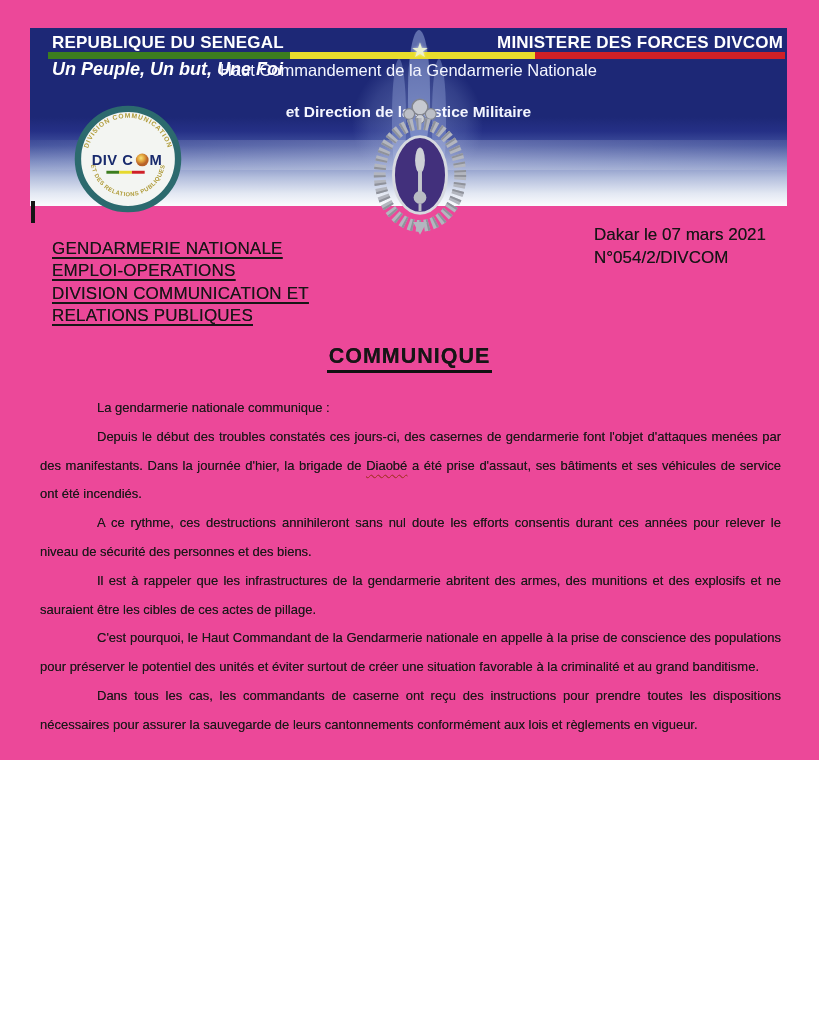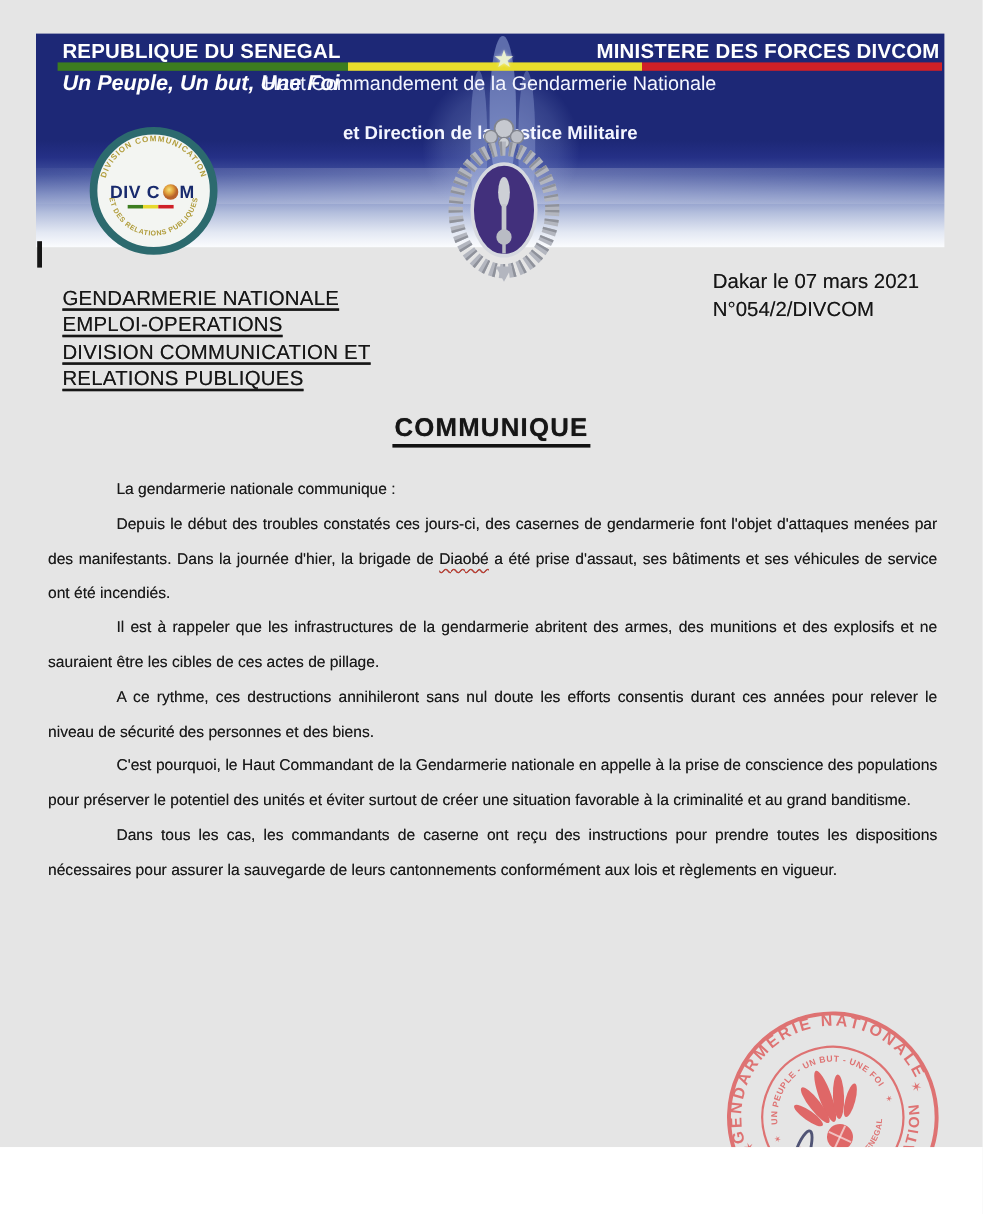--- a/index.html
+++ b/index.html
@@ -1,19 +1,19 @@
 <!DOCTYPE html>
 <html><head>
 <meta charset="utf-8">
 <style>
   * { margin:0; padding:0; box-sizing:border-box; }
   html,body { background:#ffffff; }
   .page {
-    position:relative; width:819px; height:956px; margin:0 auto;
-    background:#e5e5e5; overflow:hidden;
+    position:relative; width:819px; height:760px; margin:0 auto;
+    background:#ec4899; overflow:hidden;
     font-family:"Liberation Sans", sans-serif; color:#161616;
   }
   
   .banner {
     position:absolute; left:30px; top:28px; width:757px; height:178px;
     background:linear-gradient(180deg,
       #1d2876 0%, #1d2876 50%, #253086 58%, #40509c 66%,
       #7b8ac0 75%, #b4bfdd 84%, #e3e8f3 93%, #fbfcfe 100%);
     overflow:visible;
   }
@@ -157,22 +157,22 @@
     <div>N°054/2/DIVCOM</div>
   </div>
 
   <div class="doc-title-wrap">
     <h1 class="doc-title">COMMUNIQUE</h1>
   </div>
 
   <main class="body-text">
     <p>La gendarmerie nationale communique :</p>
     <p><span>Depuis le début des troubles constatés ces jours-ci, des casernes de gendarmerie font l'objet d'attaques menées par des manifestants. Dans la journée d'hier, la brigade de </span><span class="misspelled">Diaobé</span><span> a été prise d'assaut, ses bâtiments et ses véhicules de service ont été incendiés.</span></p>
+    <p>A ce rythme, ces destructions annihileront sans nul doute les efforts consentis durant ces années pour relever le niveau de sécurité des personnes et des biens.</p>
     <p>Il est à rappeler que les infrastructures de la gendarmerie abritent des armes, des munitions et des explosifs et ne sauraient être les cibles de ces actes de pillage.</p>
-    <p>A ce rythme, ces destructions annihileront sans nul doute les efforts consentis durant ces années pour relever le niveau de sécurité des personnes et des biens.</p>
     <p>C'est pourquoi, le Haut Commandant de la Gendarmerie nationale en appelle à la prise de conscience des populations pour préserver le potentiel des unités et éviter surtout de créer une situation favorable à la criminalité et au grand banditisme.</p>
     <p>Dans tous les cas, les commandants de caserne ont reçu des instructions pour prendre toutes les dispositions nécessaires pour assurer la sauvegarde de leurs cantonnements conformément aux lois et règlements en vigueur.</p>
   </main>
 
   <svg class="stamp-svg" viewBox="0 0 200 200">
     <defs>
       <path id="st-top" d="M 26,100 A 74,74 0 0 1 174,100"></path>
       <path id="st-bottom" d="M 30,100 A 70,70 0 0 0 170,100"></path>
       <path id="st-inner-top" d="M 55,100 A 45,45 0 0 1 145,100"></path>
       <path id="st-inner-bottom" d="M 60,100 A 40,40 0 0 0 140,100"></path>

